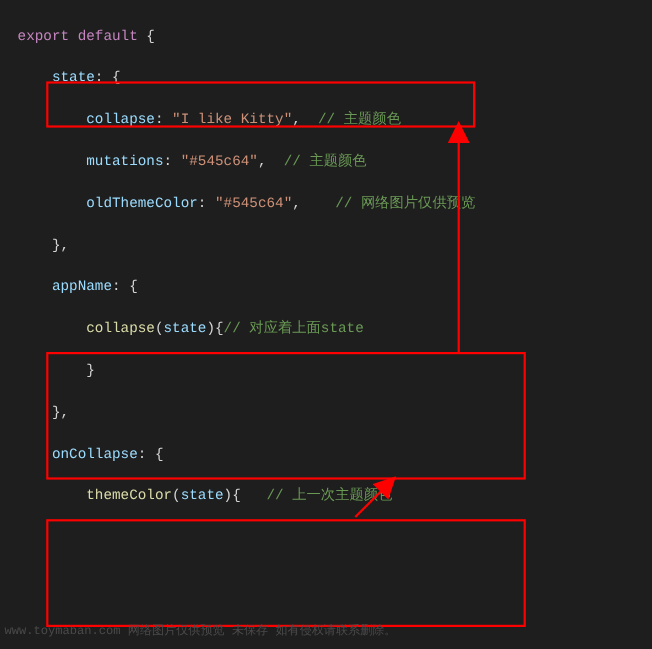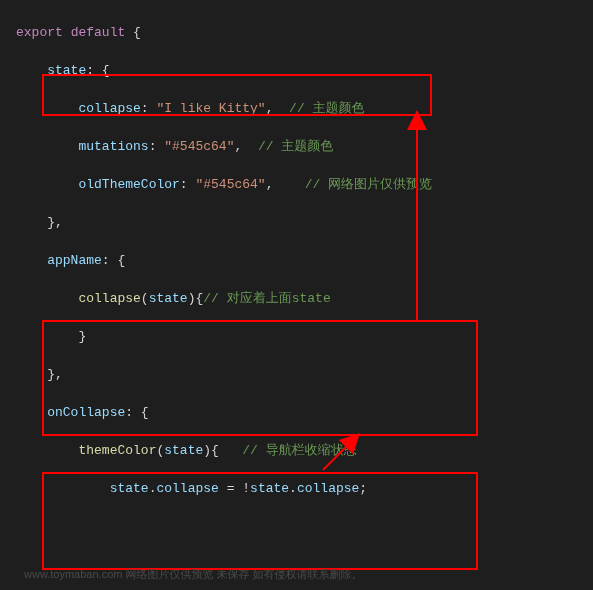--- a/index.html
+++ b/index.html
@@ -42,43 +42,42 @@
 
 .arrow {
   position: absolute;
   pointer-events: none;
 }
 .arrow svg { overflow: visible; }
 
 .watermark {
   position: absolute;
   bottom: 6px;
-  left: 24px;
+  left: 4px;
   color: #4a4a4a;
   font-size: 11px;
-  font-family: Liberation Sans, sans-serif;
+  font-family: Liberation Mono, monospace;
 }
 </style>
 </head>
 <body>
 
 <div class="code-container">
 <span class="line"><span class="kw-export">export</span> <span class="kw-default">default</span><span class="brace"> {</span></span>
 <span class="line">    <span class="prop">state</span><span class="punct">: {</span></span>
 <span class="line">        <span class="prop">collapse</span><span class="punct">: </span><span class="string">"I like Kitty"</span><span class="punct">,  </span><span class="comment">// 主题颜色</span></span>
 <span class="line">        <span class="prop">mutations</span><span class="punct">: </span><span class="string">"#545c64"</span><span class="punct">,  </span><span class="comment">// 主题颜色</span></span>
 <span class="line">        <span class="prop">oldThemeColor</span><span class="punct">: </span><span class="string">"#545c64"</span><span class="punct">,    </span><span class="comment">// 网络图片仅供预览</span></span>
 <span class="line">    <span class="punct">},</span></span>
 <span class="line">    <span class="prop">appName</span><span class="punct">: {</span></span>
 <span class="line">        <span class="func">collapse</span><span class="punct">(</span><span class="param">state</span><span class="punct">){</span><span class="comment">// 对应着上面state</span></span>
 <span class="line">        <span class="punct">}</span></span>
 <span class="line">    <span class="punct">},</span></span>
 <span class="line">    <span class="prop">onCollapse</span><span class="punct">: {</span></span>
-<span class="line">        <span class="func">themeColor</span><span class="punct">(</span><span class="param">state</span><span class="punct">){   </span><span class="comment">// 导航栏收缩状态</span></span>
-<span class="line">            <span class="prop">state</span><span class="punct">.</span><span class="prop">collapse</span><span class="punct"> = !</span><span class="prop">state</span><span class="punct">.</span><span class="prop">collapse</span><span class="punct">;</span></span>
+<span class="line">        <span class="func">themeColor</span><span class="punct">(</span><span class="param">state</span><span class="punct">){   </span><span class="comment">// 上一次主题颜色</span></span>
 
 
 
 
 
 
 
 
 
 

